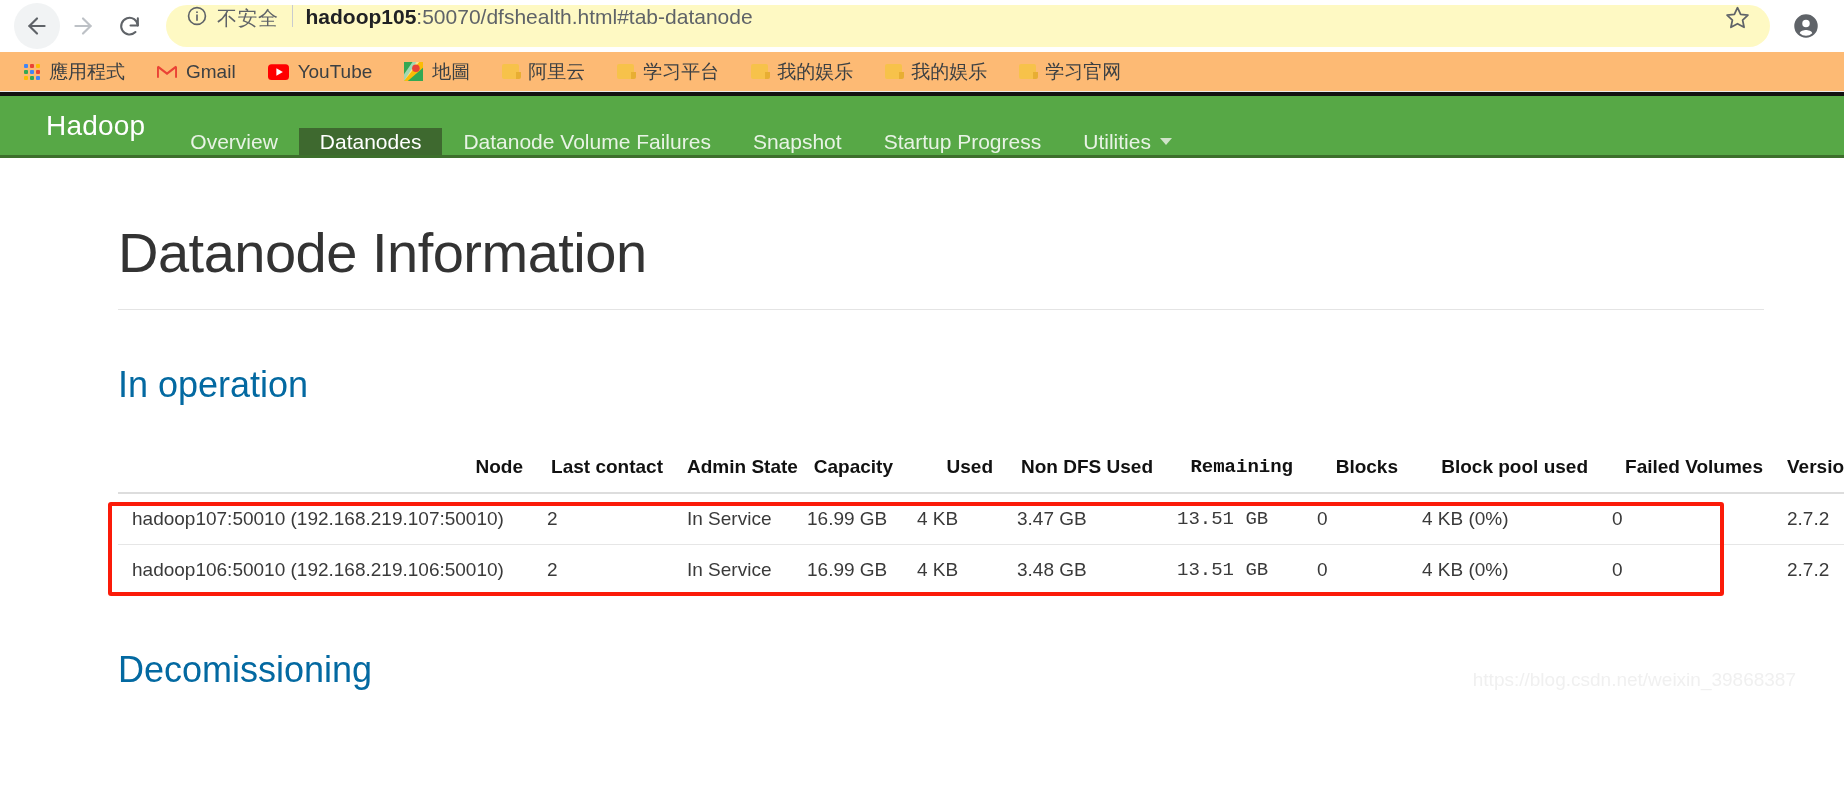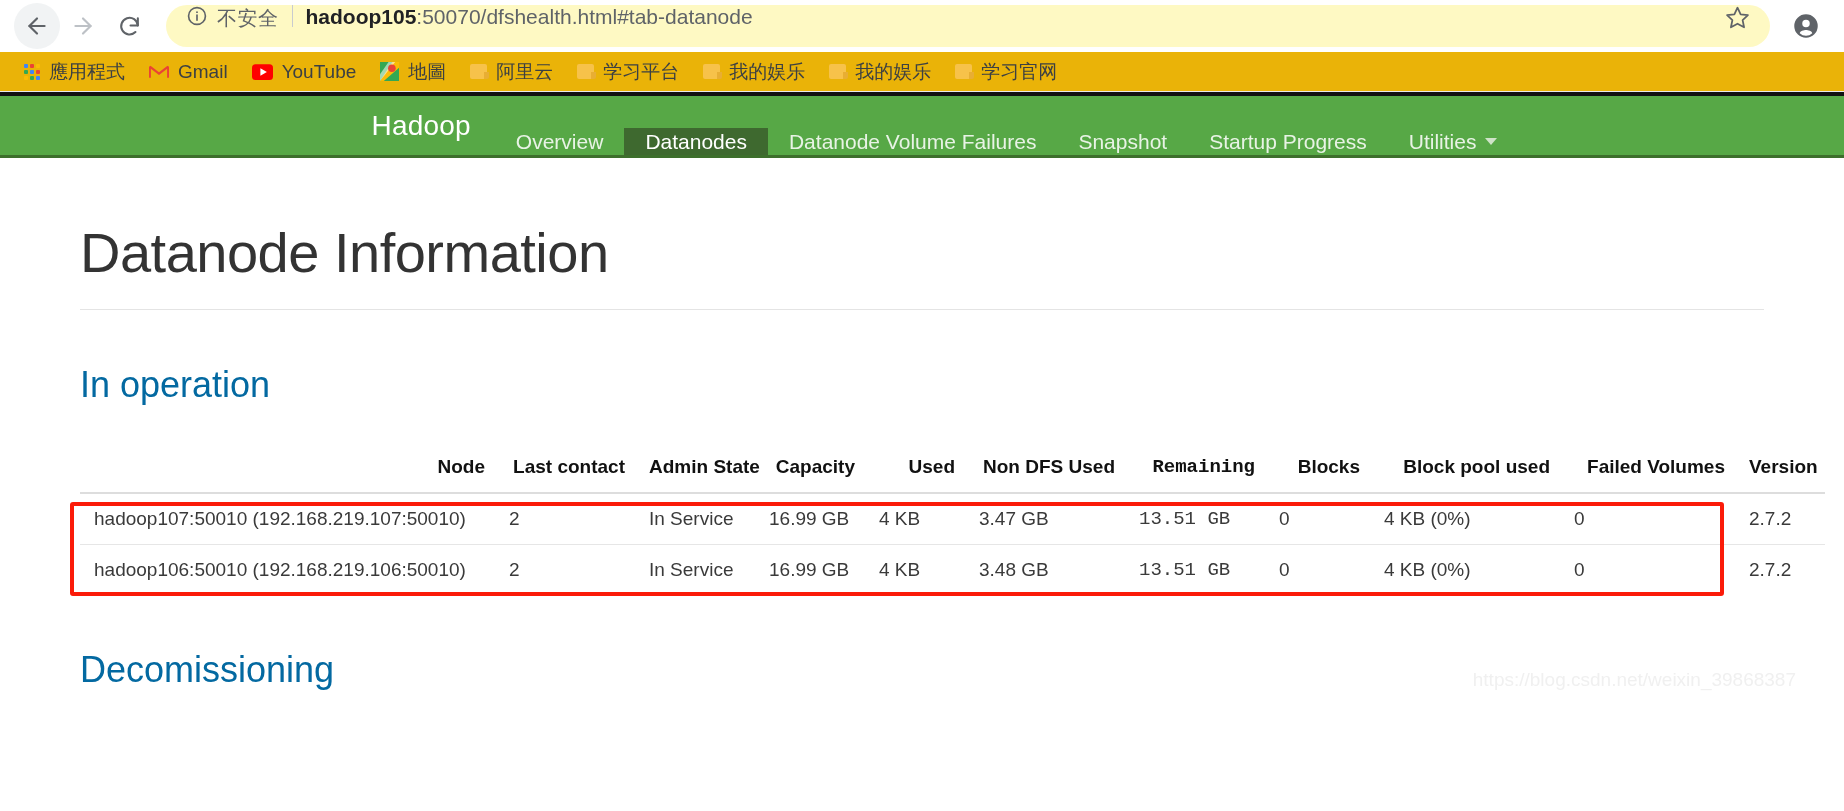--- a/index.html
+++ b/index.html
@@ -55,22 +55,22 @@
   .url .rest { color: #5f6368; }
   .star-btn { margin-left: auto; color: #5f6368; display:flex; padding-left: 10px;}
   .avatar-btn { width: 48px; height:48px; display:flex; align-items:center; justify-content:center; color:#5f6368; flex:0 0 auto; margin-left: 6px;}
 
   
   .bookmarks {
     height: 40px;
     display: flex;
     align-items: center;
     padding: 0 12px;
-    gap: 0;
-    background: #eab308;
+    gap: 8px;
+    background: #fdba74;
     border-bottom: 1px solid #e8eaed;
   }
   .bm {
     display: flex; align-items: center;
     padding: 4px 12px;
     font-size: 19px;
     color: #3c4043;
     white-space: nowrap;
     border-radius: 4px;
   }
@@ -95,21 +95,20 @@
 
   
   .topline { height: 4px; background: #111; }
   .navbar {
     height: 62px;
     background: #57a846;
     display: flex;
     align-items: stretch;
     padding-left: 42px;
     border-bottom: 3px solid #3d6f2c;
-    justify-content: center;
   }
   .brand {
     display: flex; align-items: center;
     color: #ffffff;
     font-size: 28px;
     padding: 0 24px 0 4px;
     letter-spacing: .2px;
   }
   .nav-item {
     display: flex; align-items: center;
@@ -126,21 +125,21 @@
   .caret {
     display: inline-block;
     width: 0; height: 0;
     margin-left: 9px;
     border-left: 6px solid transparent;
     border-right: 6px solid transparent;
     border-top: 7px solid #cfe3c8;
   }
 
   
-  .page { padding: 0 80px; position: relative; }
+  .page { padding: 0 80px; position: relative; margin-left: 38px; }
   .page-title {
     font-size: 56px;
     font-weight: 400;
     color: #333333;
     letter-spacing: -.5px;
     padding-top: 62px;
     padding-bottom: 24px;
     border-bottom: 1px solid #e4e4e4;
   }
   .section-heading {

